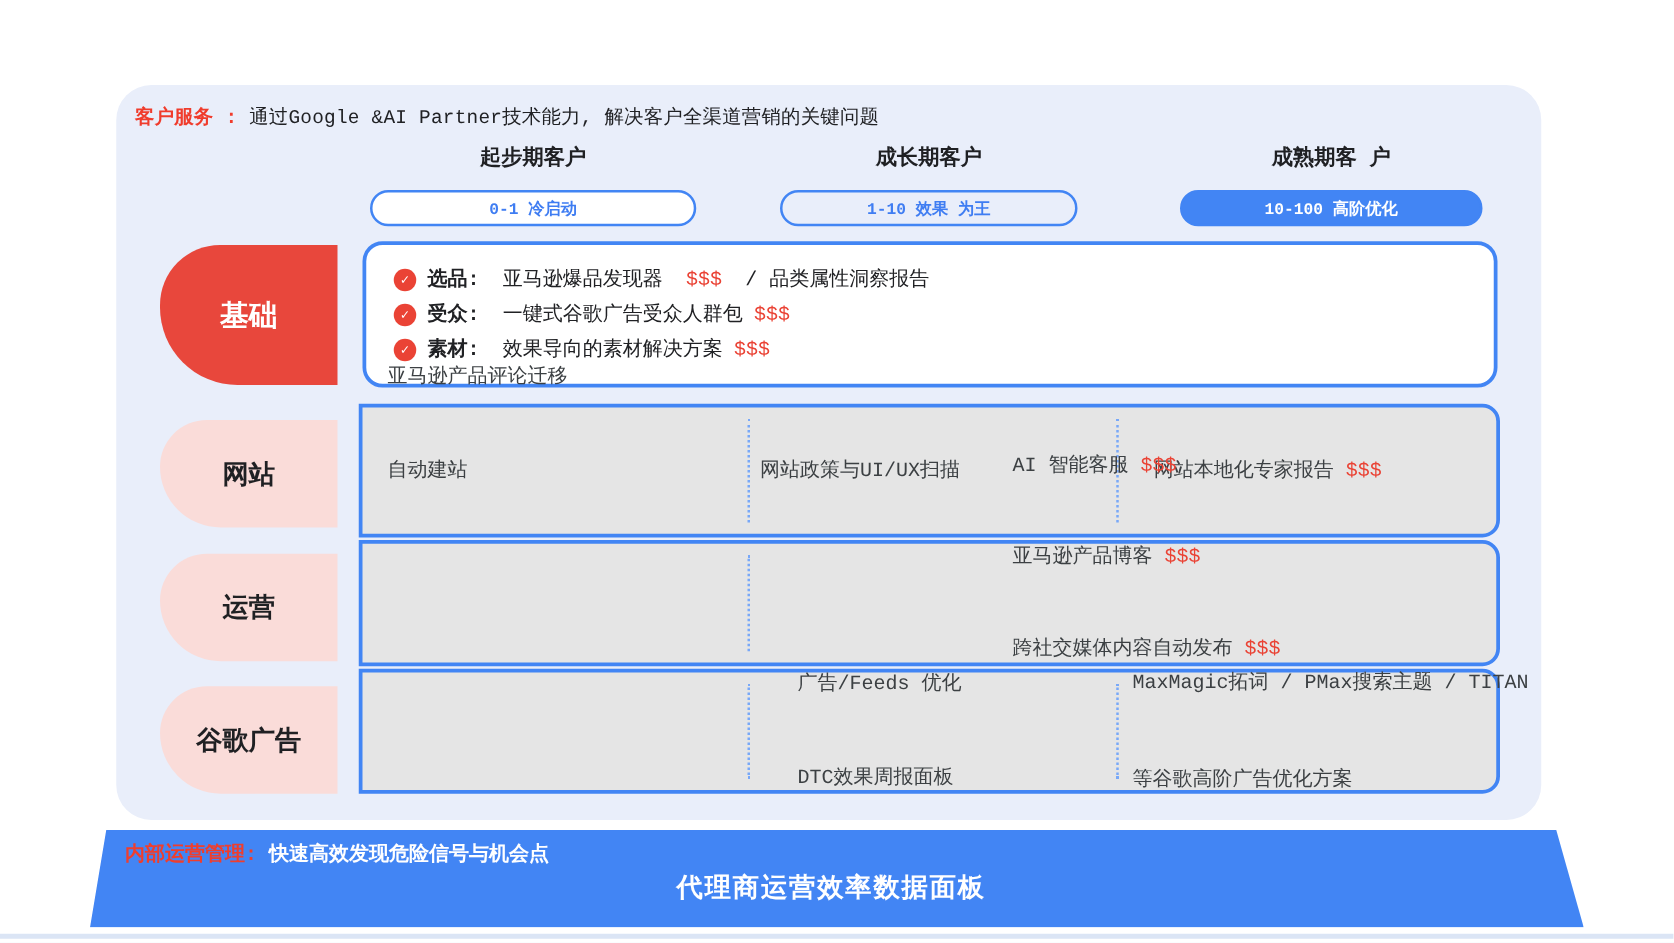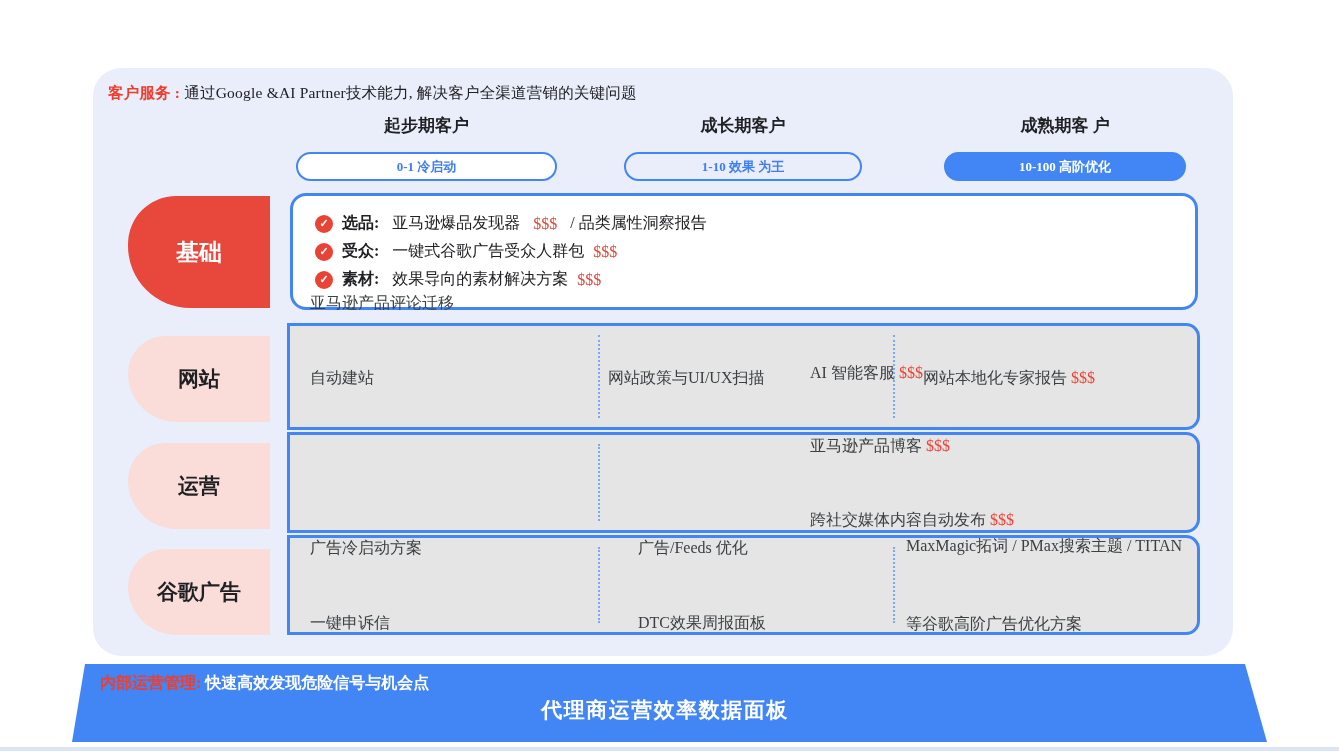--- a/index.html
+++ b/index.html
@@ -1,20 +1,20 @@
 <!DOCTYPE html>
 <html><head>
 <meta charset="utf-8">
 <style>
   * { box-sizing: border-box; margin: 0; padding: 0; }
   html, body { background: #ffffff; }
   .canvas {
     position: relative; width: 1339px; height: 754px; overflow: hidden;
     background: #ffffff; color: #202124;
-    font-family: Liberation Serif, serif;
+    font-family: Liberation Mono, monospace;
   }
   .abs { position: absolute; }
   .container { left: 93px; top: 68px; width: 1140px; height: 588px; background: #e9eefa; border-radius: 28px; }
 
   .title { left: 108px; top: 83px; font-size: 15.5px; letter-spacing: .2px; white-space: nowrap; }
   .title-red { color: #f03c2c; font-weight: bold; }
 
   .col-header { top: 114px; font-size: 17px; font-weight: bold; text-align: center; color: #1f2023; }
   .h1 { left: 296px; width: 261px; }
   .h2 { left: 624px; width: 238px; }
@@ -118,24 +118,20 @@
       <div><span>AI 智能客服 </span><span class="red-txt">$$$</span></div>
       <div><span>亚马逊产品博客 </span><span class="red-txt">$$$</span></div>
       <div><span>跨社交媒体内容自动发布 </span><span class="red-txt">$$$</span></div>
       <div class="ops-bold"><span>独立站推广策略及竞品分析报告 </span><span class="red-txt">$$$</span></div>
     </div>
   </div>
 
   <div class="abs bluebox box-ads">
     <div class="vdot d1"></div>
     <div class="vdot d2"></div>
-    <div class="cell ads-c1">
-      <div>广告冷启动方案</div>
-      <div>一键申诉信</div>
-    </div>
     <div class="cell ads-c2">
       <div>广告/Feeds 优化</div>
       <div>DTC效果周报面板</div>
     </div>
     <div class="cell ads-c3">
       <div>MaxMagic拓词 / PMax搜索主题 / TITAN</div>
       <div>等谷歌高阶广告优化方案</div>
     </div>
   </div>
 

